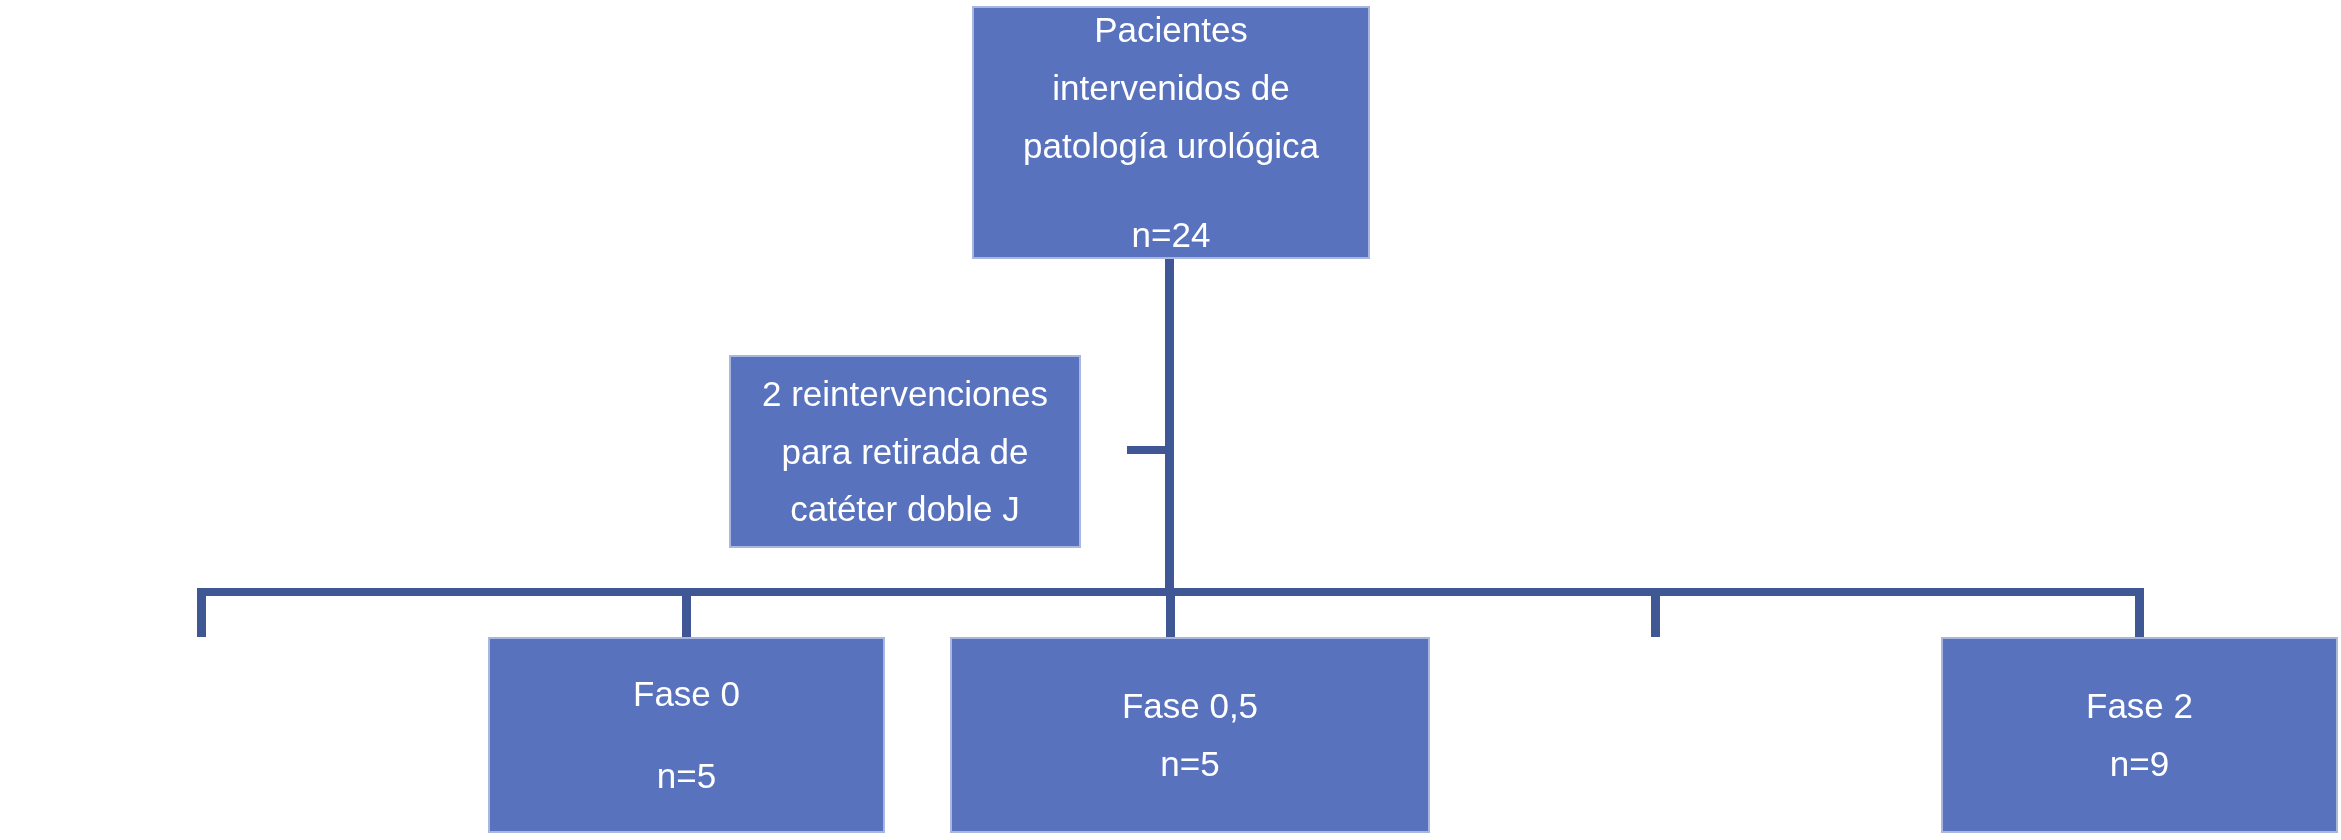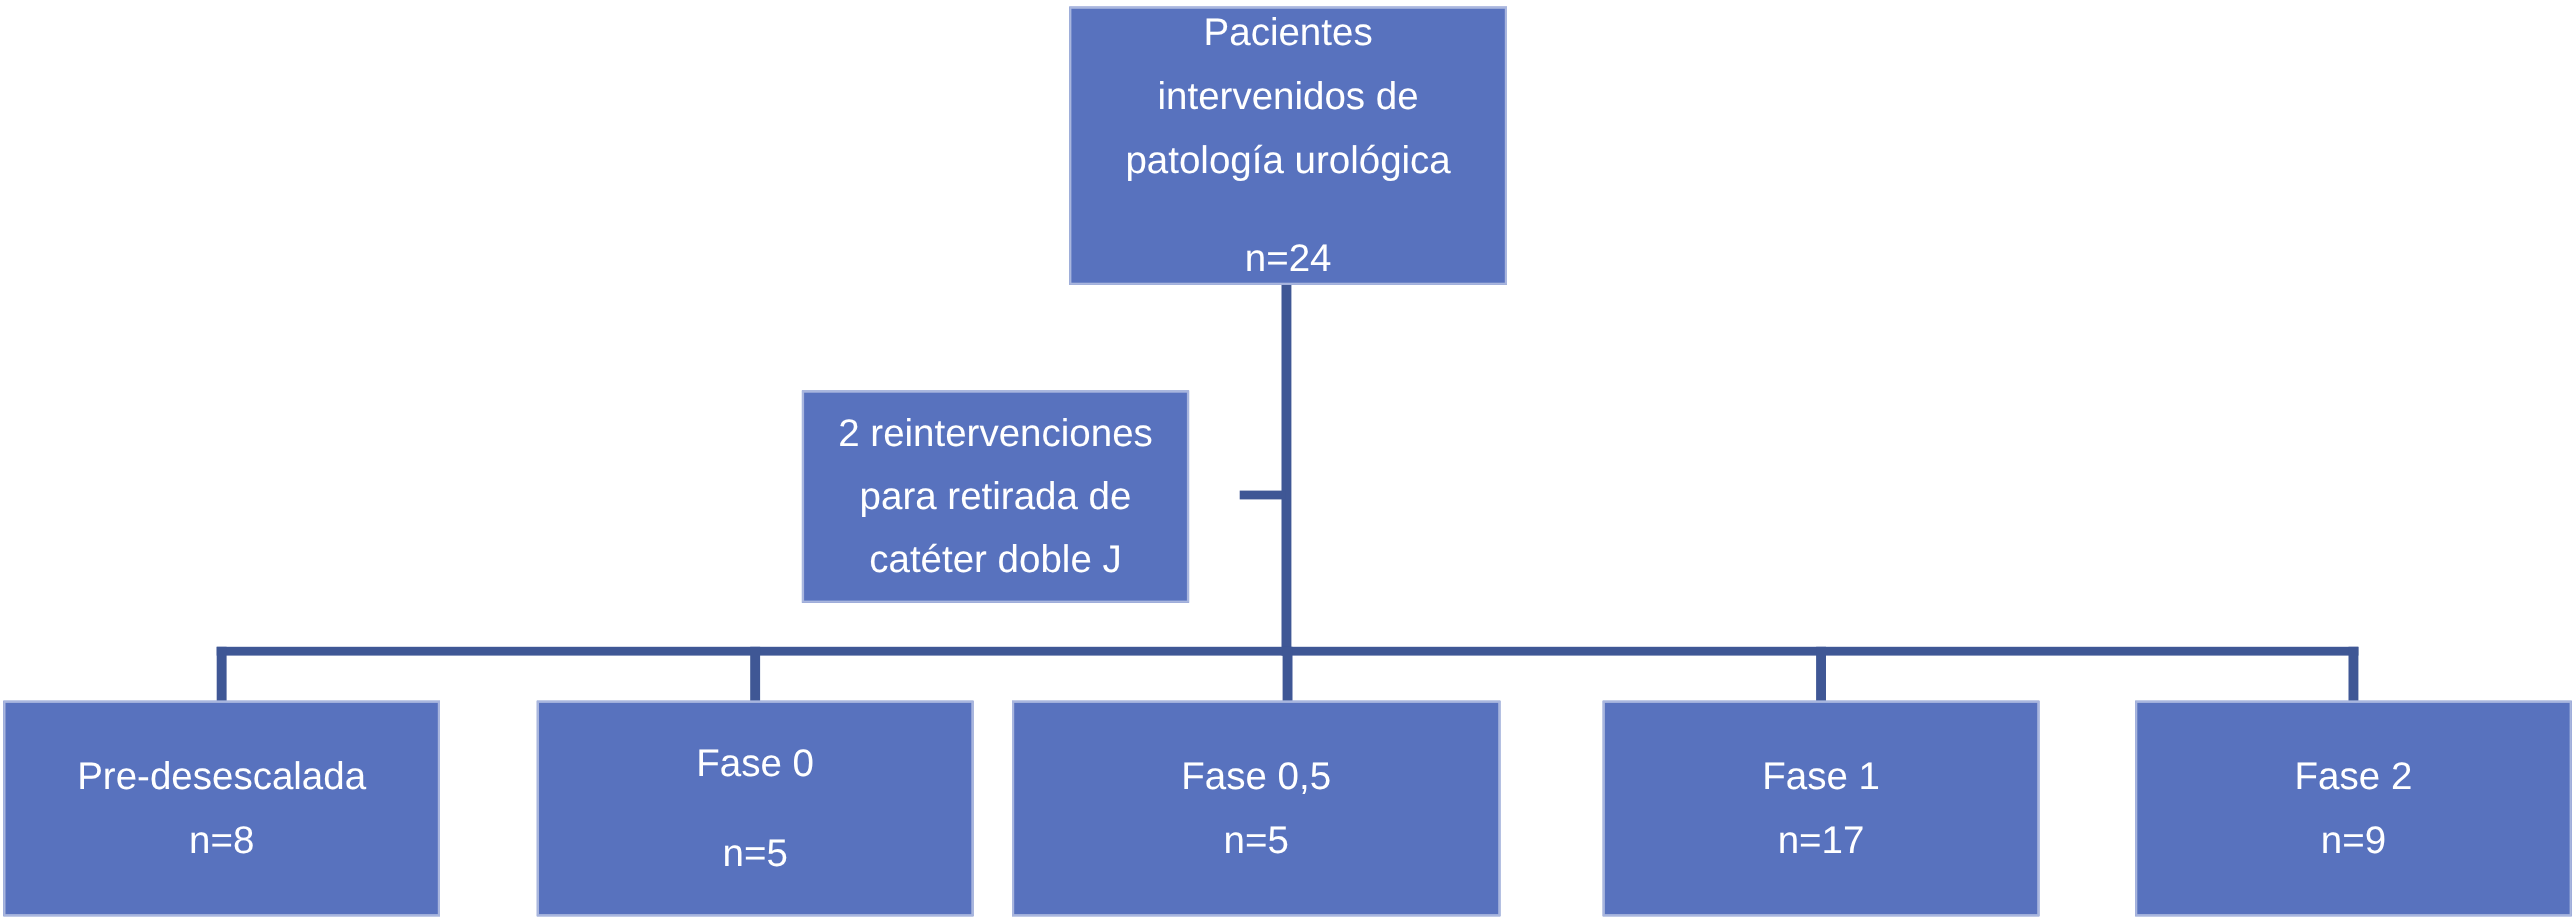--- a/index.html
+++ b/index.html
@@ -41,21 +41,21 @@
   }
   .connector {
     position: absolute;
     background: var(--connector-color);
   }
   
   .node-root       { left: 972px;  top: 6px;   width: 398px; height: 253px; gap: 32px; }
   .node-annotation { left: 729px;  top: 355px; width: 352px; height: 193px; }
   .node-phase-0    { left: 3px;    top: 637px; width: 397px; height: 196px; }
   .node-phase-1    { left: 488px;  top: 637px; width: 397px; height: 196px; gap: 24px; }
-  .node-phase-2    { left: 920px;  top: 637px; width: 444px; height: 196px; }
+  .node-phase-2    { left: 950px;  top: 637px; width: 480px; height: 196px; }
   .node-phase-3    { left: 1457px; top: 637px; width: 397px; height: 196px; }
   .node-phase-4    { left: 1941px; top: 637px; width: 397px; height: 196px; }
   
   .conn-root-stem        { left: 1165px; top: 259px; width: 9px;    height: 337px; }
   .conn-annotation-stub  { left: 1127px; top: 446px; width: 42px;   height: 8px;  }
   .conn-distribution-bar { left: 197px;  top: 588px; width: 1947px; height: 8px;  }
   .conn-drop-0 { left: 197px;  top: 588px; width: 9px; height: 49px; }
   .conn-drop-1 { left: 682px;  top: 588px; width: 9px; height: 49px; }
   .conn-drop-2 { left: 1166px; top: 588px; width: 9px; height: 49px; }
   .conn-drop-3 { left: 1651px; top: 588px; width: 9px; height: 49px; }
@@ -81,34 +81,26 @@
 patología urológica</div>
     <div class="count">n=24</div>
   </div>
 
   <div class="node node-annotation">
     <div class="title">2 reintervenciones
 para retirada de
 catéter doble J</div>
   </div>
 
-  <div class="node node-phase-0">
-    <div class="title">Pre-desescalada</div>
-    <div class="count">n=8</div>
-  </div>
   <div class="node node-phase-1">
     <div class="title">Fase 0</div>
     <div class="count">n=5</div>
   </div>
   <div class="node node-phase-2">
     <div class="title">Fase 0,5</div>
     <div class="count">n=5</div>
-  </div>
-  <div class="node node-phase-3">
-    <div class="title">Fase 1</div>
-    <div class="count">n=17</div>
   </div>
   <div class="node node-phase-4">
     <div class="title">Fase 2</div>
     <div class="count">n=9</div>
   </div>
 
 </div>
 
 </body></html>

